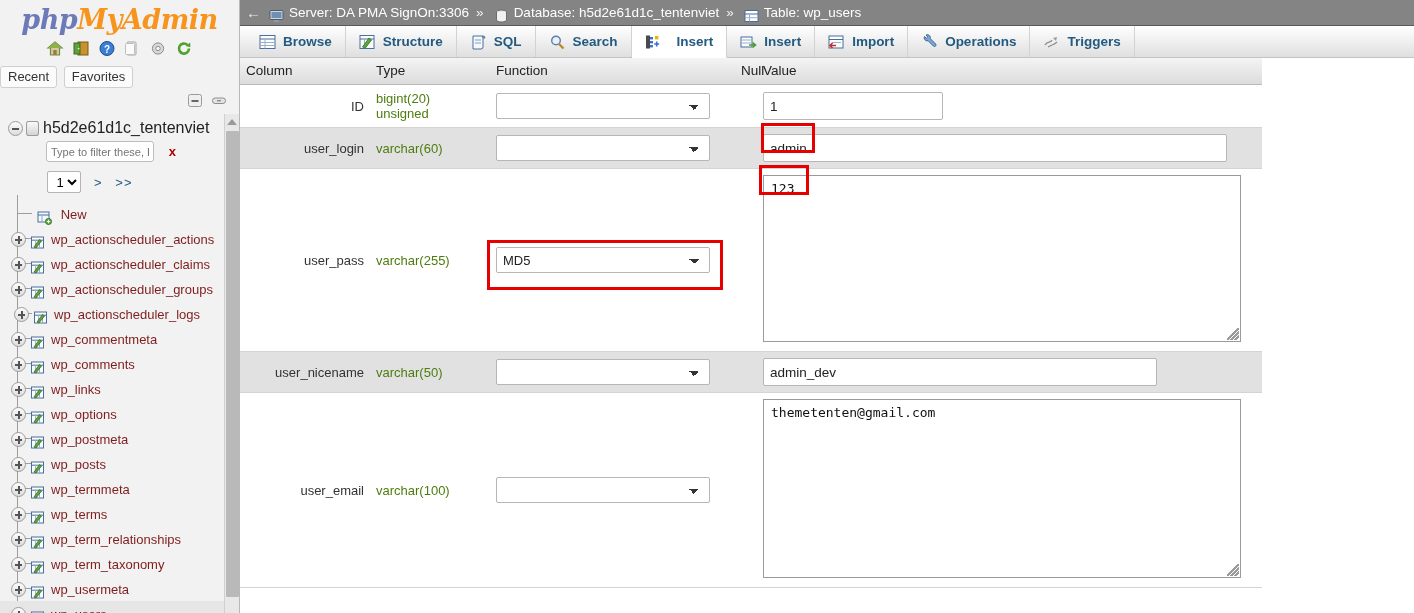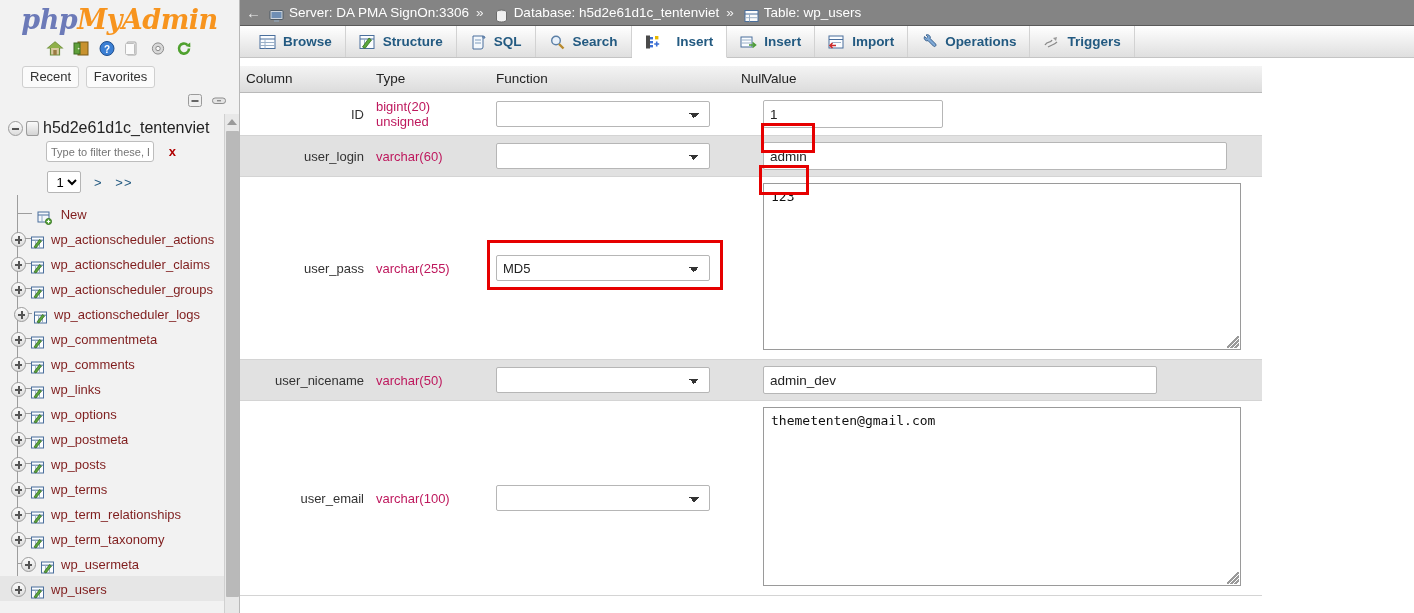--- a/index.html
+++ b/index.html
@@ -46,21 +46,21 @@
     white-space: nowrap;
   }
   .nav-icons .ni {
     display: inline-block;
     width: 18px; height: 17px;
     margin: 0 2px;
     vertical-align: middle;
     position: relative;
   }
 
-  .quick-btns { margin-top: 8px; padding-left: 22px; white-space: nowrap; }
+  .quick-btns { margin-top: 8px; padding-left: 0; white-space: nowrap; }
   .qbtn {
     display: inline-block;
     border: 1px solid #cfcfcf;
     background: #fbfbfb;
     border-radius: 3px;
     padding: 2px 7px 3px 7px;
     font-size: 13px;
     color: #333;
     cursor: pointer;
     margin-right: 3px;
@@ -292,21 +292,21 @@
     margin-bottom: -1px;
     gap: 8px;
   }
   .tab .ticn {
     display: inline-block;
     width: 17px; height: 16px;
     margin-right: 7px;
     position: relative;
   }
 
-  .content { position: relative; margin-top: 8px; }
+  .content { position: relative; }
   table.insert {
     border-collapse: collapse;
     width: 1022px;
     table-layout: fixed;
     font-size: 13px;
   }
   table.insert th {
     background: linear-gradient(#f4f4f4, #dcdcdc);
     border-bottom: 1px solid #b9b9b9;
     text-align: left;
@@ -318,21 +318,21 @@
   }
   table.insert td {
     border-bottom: 1px solid #d4d4d4;
     padding: 6px 6px;
     vertical-align: middle;
   }
   tr.alt td { background: #e1e1e1; }
   tr.norm td { background: #ffffff; }
 
   td.c-col { text-align: right; color: #333; padding-right: 14px; }
-  td.c-type { color: #be185d; }
+  td.c-type { color: #4d7c0f; }
   td.c-null { }
   td.c-val { }
 
   .fn-select {
     width: 214px; height: 26px;
     border: 1px solid #b6b6b6;
     background: #fff;
     font-size: 13px;
     font-family: "Liberation Sans", sans-serif;
     border-radius: 2px;
@@ -587,36 +587,43 @@
                   <line x1="4.6" y1="4.2" x2="4.6" y2="12" stroke="#9ab0c8" stroke-width="1"></line>
                   <line x1="8.5" y1="4.2" x2="8.5" y2="12" stroke="#9ab0c8" stroke-width="1"></line>
                   <path d="M3 11 L8.5 3.5 L10.5 5 L5 12 Z" fill="#5aa83c" stroke="#35691f" stroke-width="0.8"></path>
                 </svg></span><span class="tlabel">wp_posts</span></div>
             <div class="tree-item" style="padding-left: 11px;"><span class="hstub"></span><span class="tog plus"></span><span class="ticon"><svg width="15" height="14" viewBox="0 0 15 14">
                   <rect x="0.5" y="1" width="12" height="11" fill="#fbfdff" stroke="#4a6f9c" stroke-width="1"></rect>
                   <line x1="0.5" y1="4.2" x2="12.5" y2="4.2" stroke="#4a6f9c" stroke-width="1"></line>
                   <line x1="4.6" y1="4.2" x2="4.6" y2="12" stroke="#9ab0c8" stroke-width="1"></line>
                   <line x1="8.5" y1="4.2" x2="8.5" y2="12" stroke="#9ab0c8" stroke-width="1"></line>
                   <path d="M3 11 L8.5 3.5 L10.5 5 L5 12 Z" fill="#5aa83c" stroke="#35691f" stroke-width="0.8"></path>
+                </svg></span><span class="tlabel">wp_termmeta</span></div>
+            <div class="tree-item" style="padding-left: 11px;"><span class="hstub"></span><span class="tog plus"></span><span class="ticon"><svg width="15" height="14" viewBox="0 0 15 14">
+                  <rect x="0.5" y="1" width="12" height="11" fill="#fbfdff" stroke="#4a6f9c" stroke-width="1"></rect>
+                  <line x1="0.5" y1="4.2" x2="12.5" y2="4.2" stroke="#4a6f9c" stroke-width="1"></line>
+                  <line x1="4.6" y1="4.2" x2="4.6" y2="12" stroke="#9ab0c8" stroke-width="1"></line>
+                  <line x1="8.5" y1="4.2" x2="8.5" y2="12" stroke="#9ab0c8" stroke-width="1"></line>
+                  <path d="M3 11 L8.5 3.5 L10.5 5 L5 12 Z" fill="#5aa83c" stroke="#35691f" stroke-width="0.8"></path>
                 </svg></span><span class="tlabel">wp_terms</span></div>
             <div class="tree-item" style="padding-left: 11px;"><span class="hstub"></span><span class="tog plus"></span><span class="ticon"><svg width="15" height="14" viewBox="0 0 15 14">
                   <rect x="0.5" y="1" width="12" height="11" fill="#fbfdff" stroke="#4a6f9c" stroke-width="1"></rect>
                   <line x1="0.5" y1="4.2" x2="12.5" y2="4.2" stroke="#4a6f9c" stroke-width="1"></line>
                   <line x1="4.6" y1="4.2" x2="4.6" y2="12" stroke="#9ab0c8" stroke-width="1"></line>
                   <line x1="8.5" y1="4.2" x2="8.5" y2="12" stroke="#9ab0c8" stroke-width="1"></line>
                   <path d="M3 11 L8.5 3.5 L10.5 5 L5 12 Z" fill="#5aa83c" stroke="#35691f" stroke-width="0.8"></path>
                 </svg></span><span class="tlabel">wp_term_relationships</span></div>
             <div class="tree-item" style="padding-left: 11px;"><span class="hstub"></span><span class="tog plus"></span><span class="ticon"><svg width="15" height="14" viewBox="0 0 15 14">
                   <rect x="0.5" y="1" width="12" height="11" fill="#fbfdff" stroke="#4a6f9c" stroke-width="1"></rect>
                   <line x1="0.5" y1="4.2" x2="12.5" y2="4.2" stroke="#4a6f9c" stroke-width="1"></line>
                   <line x1="4.6" y1="4.2" x2="4.6" y2="12" stroke="#9ab0c8" stroke-width="1"></line>
                   <line x1="8.5" y1="4.2" x2="8.5" y2="12" stroke="#9ab0c8" stroke-width="1"></line>
                   <path d="M3 11 L8.5 3.5 L10.5 5 L5 12 Z" fill="#5aa83c" stroke="#35691f" stroke-width="0.8"></path>
                 </svg></span><span class="tlabel">wp_term_taxonomy</span></div>
-            <div class="tree-item" style="padding-left: 21px;"><span class="hstub"></span><span class="tog plus"></span><span class="ticon"><svg width="15" height="14" viewBox="0 0 15 14">
+            <div class="tree-item" style="padding-left: 11px;"><span class="hstub"></span><span class="tog plus"></span><span class="ticon"><svg width="15" height="14" viewBox="0 0 15 14">
                   <rect x="0.5" y="1" width="12" height="11" fill="#fbfdff" stroke="#4a6f9c" stroke-width="1"></rect>
                   <line x1="0.5" y1="4.2" x2="12.5" y2="4.2" stroke="#4a6f9c" stroke-width="1"></line>
                   <line x1="4.6" y1="4.2" x2="4.6" y2="12" stroke="#9ab0c8" stroke-width="1"></line>
                   <line x1="8.5" y1="4.2" x2="8.5" y2="12" stroke="#9ab0c8" stroke-width="1"></line>
                   <path d="M3 11 L8.5 3.5 L10.5 5 L5 12 Z" fill="#5aa83c" stroke="#35691f" stroke-width="0.8"></path>
                 </svg></span><span class="tlabel">wp_usermeta</span></div>
             <div class="tree-item active" style="padding-left: 11px;"><span class="tog plus"></span><span class="ticon"><svg width="15" height="14" viewBox="0 0 15 14">
                   <rect x="0.5" y="1" width="12" height="11" fill="#fbfdff" stroke="#4a6f9c" stroke-width="1"></rect>
                   <line x1="0.5" y1="4.2" x2="12.5" y2="4.2" stroke="#4a6f9c" stroke-width="1"></line>
                   <line x1="4.6" y1="4.2" x2="4.6" y2="12" stroke="#9ab0c8" stroke-width="1"></line>

